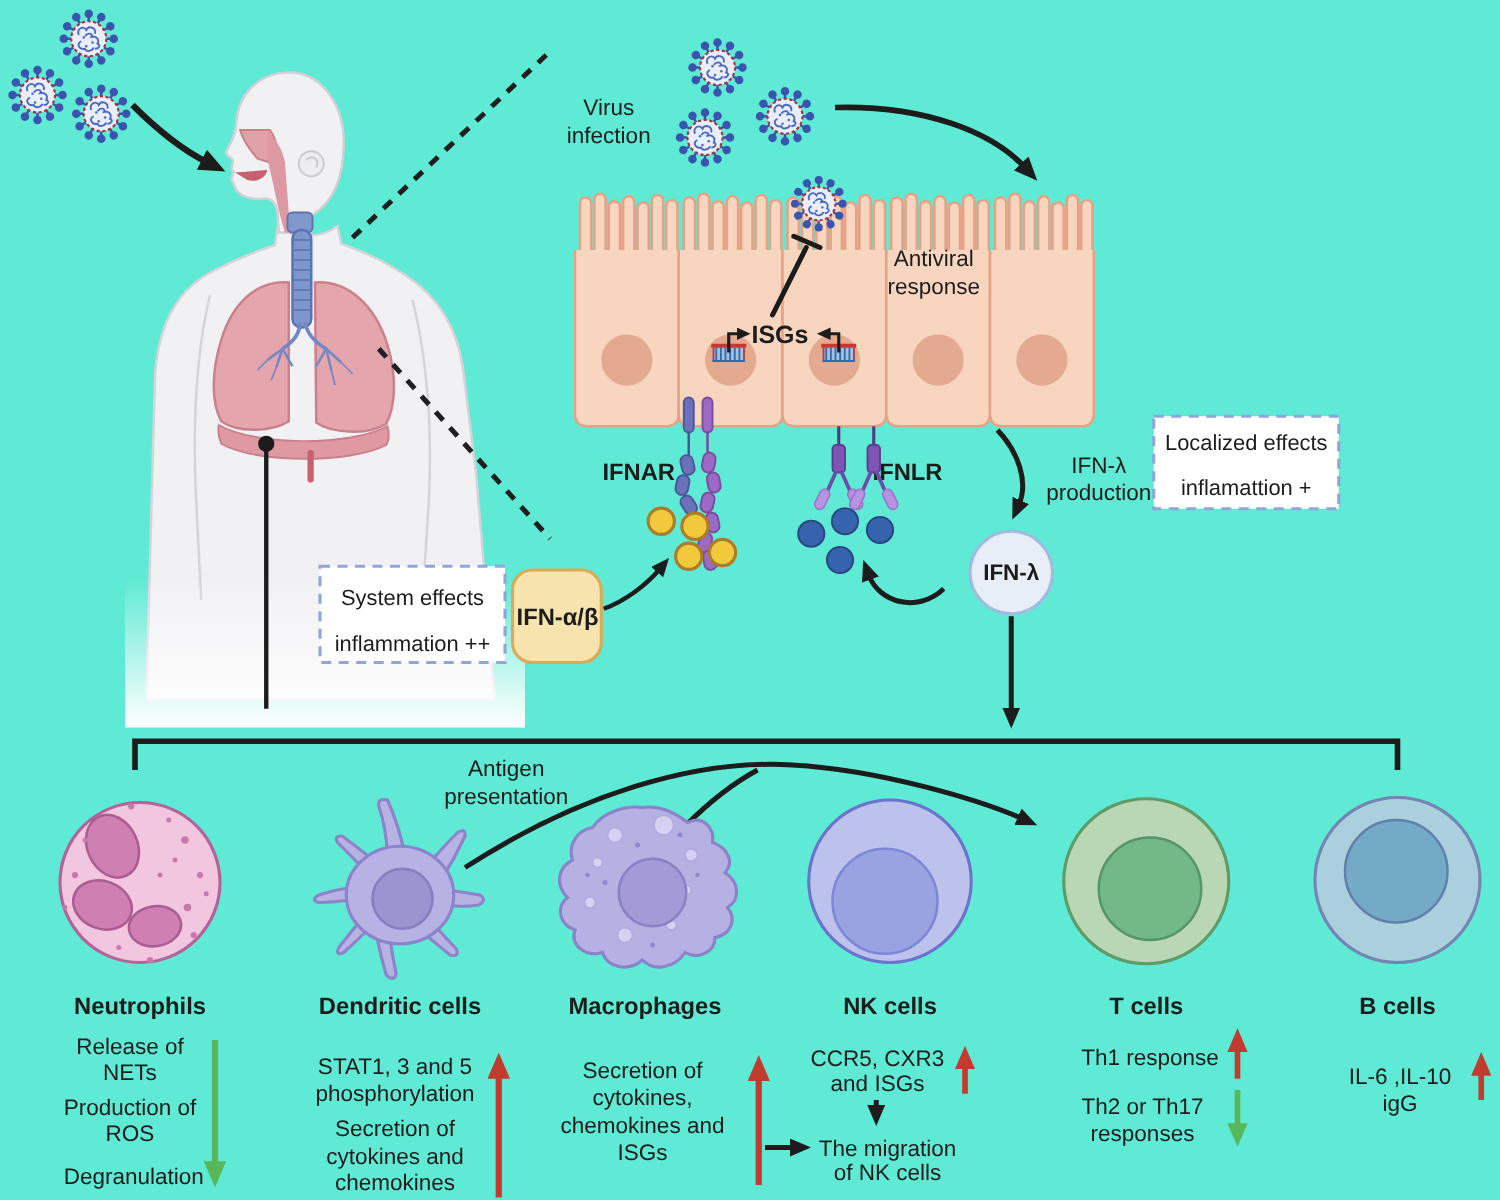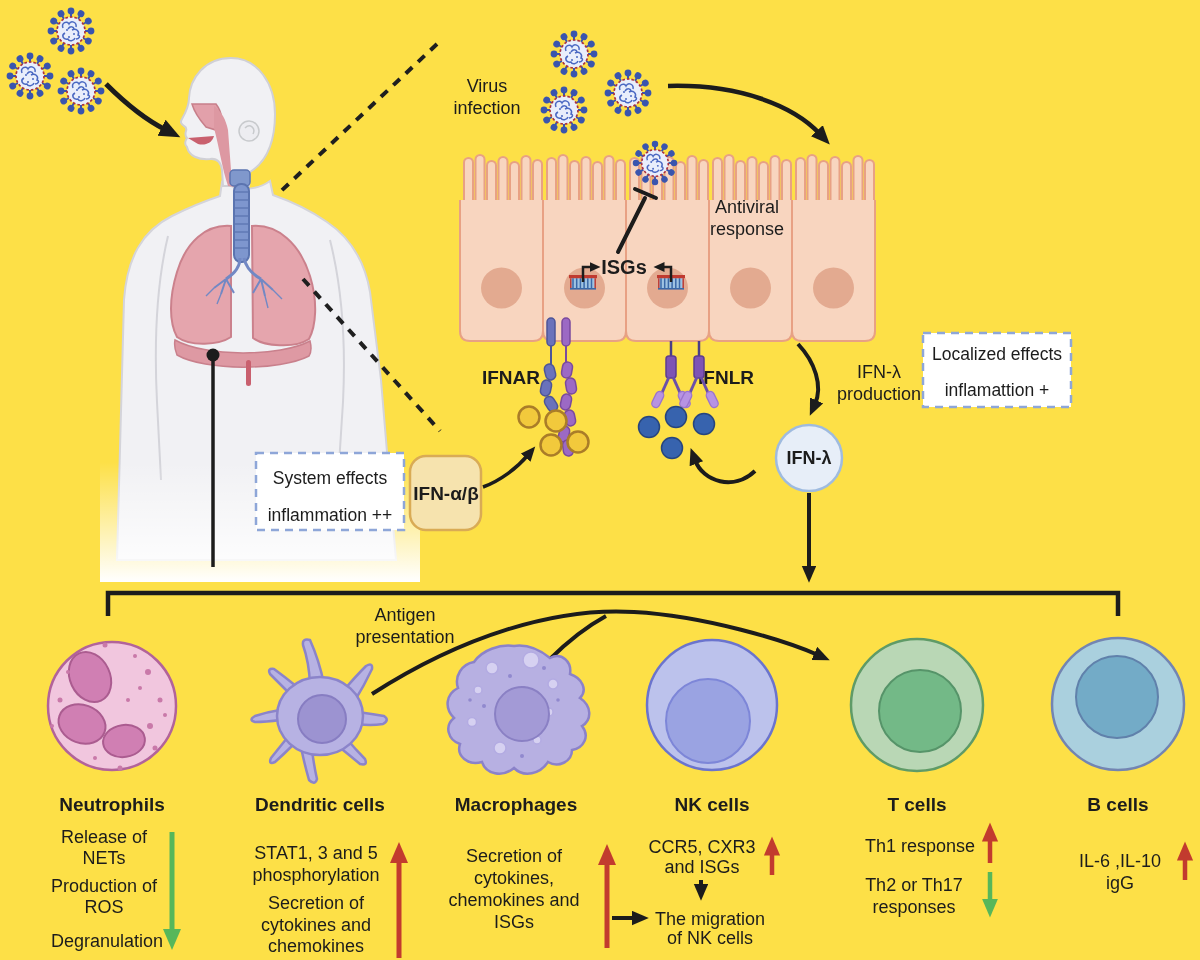--- a/index.html
+++ b/index.html
@@ -1,16 +1,16 @@
 <!DOCTYPE html>
 <html><head>
 <meta charset="utf-8">
 <style>
   html,body{margin:0;padding:0;background:#ffffff;}
-  .wrap{width:1200px;height:960px;background:#fde047;position:relative;overflow:hidden;}
+  .wrap{width:1200px;height:960px;background:#5eead4;position:relative;overflow:hidden;}
   svg{display:block;}
   text{font-family:"Liberation Sans","DejaVu Sans",sans-serif;fill:#1c1c1c;}
   .f18{font-size:18px;}
   .f17{font-size:17.5px;}
   .b18{font-size:18px;font-weight:700;}
   .b19{font-size:19px;font-weight:700;}
   .b20{font-size:20px;font-weight:700;}
 </style>
 </head>
 <body>

